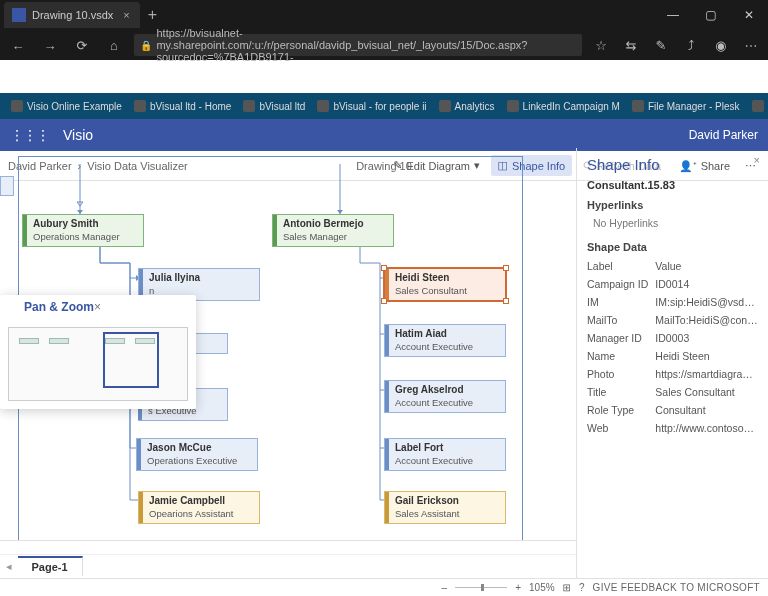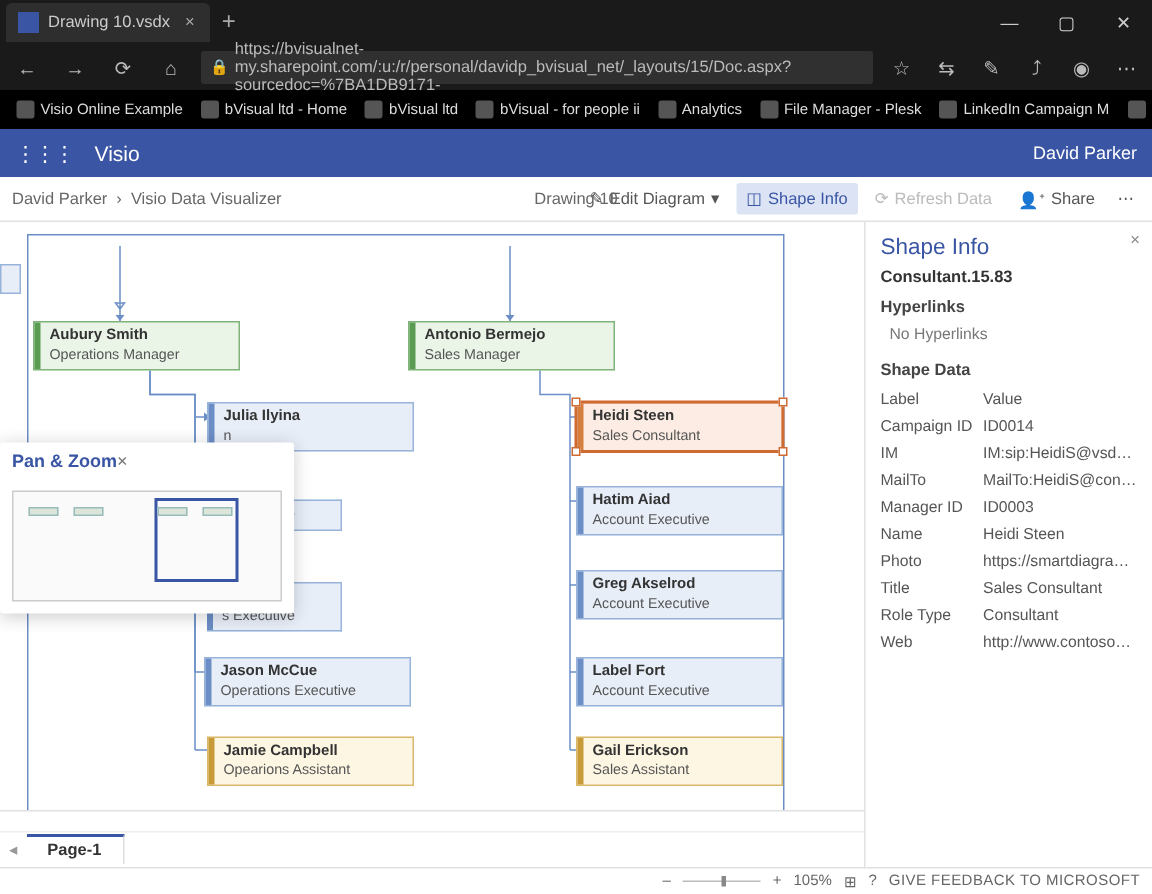--- a/index.html
+++ b/index.html
@@ -13,21 +13,21 @@
   .newtab { margin-left: 8px; color: #aaa; font-size: 16px; cursor: pointer; }
   .winctrls { margin-left: auto; display: flex; }
   .winctrls span { width: 38px; height: 30px; display: flex; align-items: center; justify-content: center; color: #ccc; cursor: pointer; font-size: 12px; }
 
   .addrbar { height: 30px; background: #1a1a1a; display: flex; align-items: center; padding: 0 6px; gap: 8px; }
   .addrbar .navbtn { color: #bbb; width: 24px; text-align: center; cursor: pointer; font-size: 13px; }
   .addrbar .urlbox { flex: 1; background: #303030; height: 22px; border-radius: 2px; display: flex; align-items: center; padding: 0 6px; color: #bbb; font-size: 11px; gap: 4px; }
   .addrbar .urlbox .lock { font-size: 10px; }
   .addrbar .iconbtn { color: #bbb; width: 22px; text-align: center; cursor: pointer; font-size: 13px; }
 
-  .bookmarks { height: 26px; background: #000000; display: flex; align-items: center; padding: 0 6px; gap: 2px; }
+  .bookmarks { height: 26px; background: #0c4a6e; display: flex; align-items: center; padding: 0 6px; gap: 2px; margin-top: 33px; }
   .bookmarks .bm { display: flex; align-items: center; gap: 4px; font-size: 10px; color: #ddd; padding: 2px 5px; cursor: pointer; white-space: nowrap; }
   .bookmarks .bm .ic { width: 12px; height: 12px; background: #555; display: inline-block; border-radius: 2px; }
 
   
   .appheader { height: 32px; background: #3955a3; color: #fff; display: flex; align-items: center; padding: 0 10px; gap: 14px; font-size: 14px; }
   .appheader .waffle { font-size: 14px; letter-spacing: -1px; cursor: pointer; color: #fff; }
   .appheader .user { margin-left: auto; font-size: 12px; cursor: pointer; }
 
   
   .toolbar { height: 30px; border-bottom: 1px solid #e1e1e1; display: flex; align-items: center; font-size: 11px; color: #555; padding: 0 8px; gap: 6px; }
@@ -42,35 +42,35 @@
   
   .workspace { position: absolute; top: 148px; bottom: 18px; left: 0; right: 0; display: flex; }
   .canvas { flex: 1; position: relative; overflow: hidden; }
   .diagram { position: absolute; top: 0; left: 0; right: 0; bottom: 38px; overflow: hidden; }
   .diagborder { position: absolute; top: 8px; left: 18px; width: 505px; height: 395px; border: 1px solid #6b8ec6; }
   .stub { position: absolute; top: 28px; left: 0; width: 14px; height: 20px; background: #e8eef8; border: 1px solid #97b3d9; }
 
   .flowline { stroke: #6b8ec6; stroke-width: 1; fill: none; }
   .arrow { fill: #6b8ec6; }
 
-  .orgbox { position: absolute; width: 138px; border: 1px solid; padding: 3px 6px 4px 10px; font-size: 10px; line-height: 1.25; }
+  .orgbox { position: absolute; width: 122px; border: 1px solid; padding: 3px 6px 4px 10px; font-size: 10px; line-height: 1.25; }
   .orgbox::before { content: ""; position: absolute; left: 0; top: 0; bottom: 0; width: 4px; }
   .orgbox .name { font-weight: 600; color: #333; }
   .orgbox .role { color: #555; font-size: 9.5px; }
   .green { background: #eaf5e8; border-color: #80b37a; } .green::before { background: #5a9c52; }
   .blue  { background: #e8eef8; border-color: #97b3d9; } .blue::before  { background: #6b8ec6; }
   .yellow{ background: #fdf6e3; border-color: #d9b86b; } .yellow::before{ background: #c99b38; }
   .orange{ background: #fcece3; border-color: #e0a77d; } .orange::before{ background: #d47f3f; }
   .selected { outline: 2px solid #cf6a32; outline-offset: -1px; }
 
   .selmark { position:absolute; width:6px; height:6px; background:#fff; border:1px solid #cf6a32; }
 
   
   .panzoom { position: absolute; left: 0; top: 147px; width: 196px; background: #fff; box-shadow: 0 2px 12px rgba(0,0,0,.2); border-radius: 2px; z-index: 5; }
-  .panzoom .hdr { display: flex; justify-content: flex-start; padding: 5px 8px; font-size: 12px; color: #3955a3; font-weight: 600; }
+  .panzoom .hdr { display: flex; justify-content: flex-start; padding: 5px 8px; font-size: 12px; color: #3955a3; font-weight: 600; margin-left: 16px; }
   .panzoom .hdr .x { color: #777; cursor: pointer; font-weight: 400; }
   .panzoom .view { height: 90px; padding: 6px; position: relative; }
 
   .pagebar { position: absolute; left: 0; right: 0; bottom: 0; height: 38px; border-top: 1px solid #e1e1e1; display: flex; flex-direction: column; }
   .pagebar .scrollx { height: 14px; border-bottom: 1px solid #eee; }
   .pagebar .tabs { height: 24px; display: flex; align-items: center; font-size: 11px; }
   .pagebar .tabs .pg { padding: 3px 14px; border-right: 1px solid #ddd; border-top: 2px solid #3955a3; color: #333; cursor: pointer; font-weight: bold; }
 
   
   .shapepane { width: 192px; border-left: 1px solid #e1e1e1; padding: 8px 10px; font-size: 11px; overflow: hidden; position: relative; }
@@ -137,25 +137,25 @@
   <div class="bm">
       <span class="ic"></span>
       <span>bVisual - for people ii</span>
     </div>
   <div class="bm">
       <span class="ic"></span>
       <span>Analytics</span>
     </div>
   <div class="bm">
       <span class="ic"></span>
+      <span>LinkedIn Campaign M</span>
+    </div>
+  <div class="bm">
+      <span class="ic"></span>
       <span>File Manager - Plesk</span>
-    </div>
-  <div class="bm">
-      <span class="ic"></span>
-      <span>LinkedIn Campaign M</span>
     </div>
   <div class="bm">
       <span class="ic"></span>
       <span>LinkedIn</span>
     </div>
 
 </div>
 
 <div class="appheader">
   <span class="waffle">⋮⋮⋮</span>

